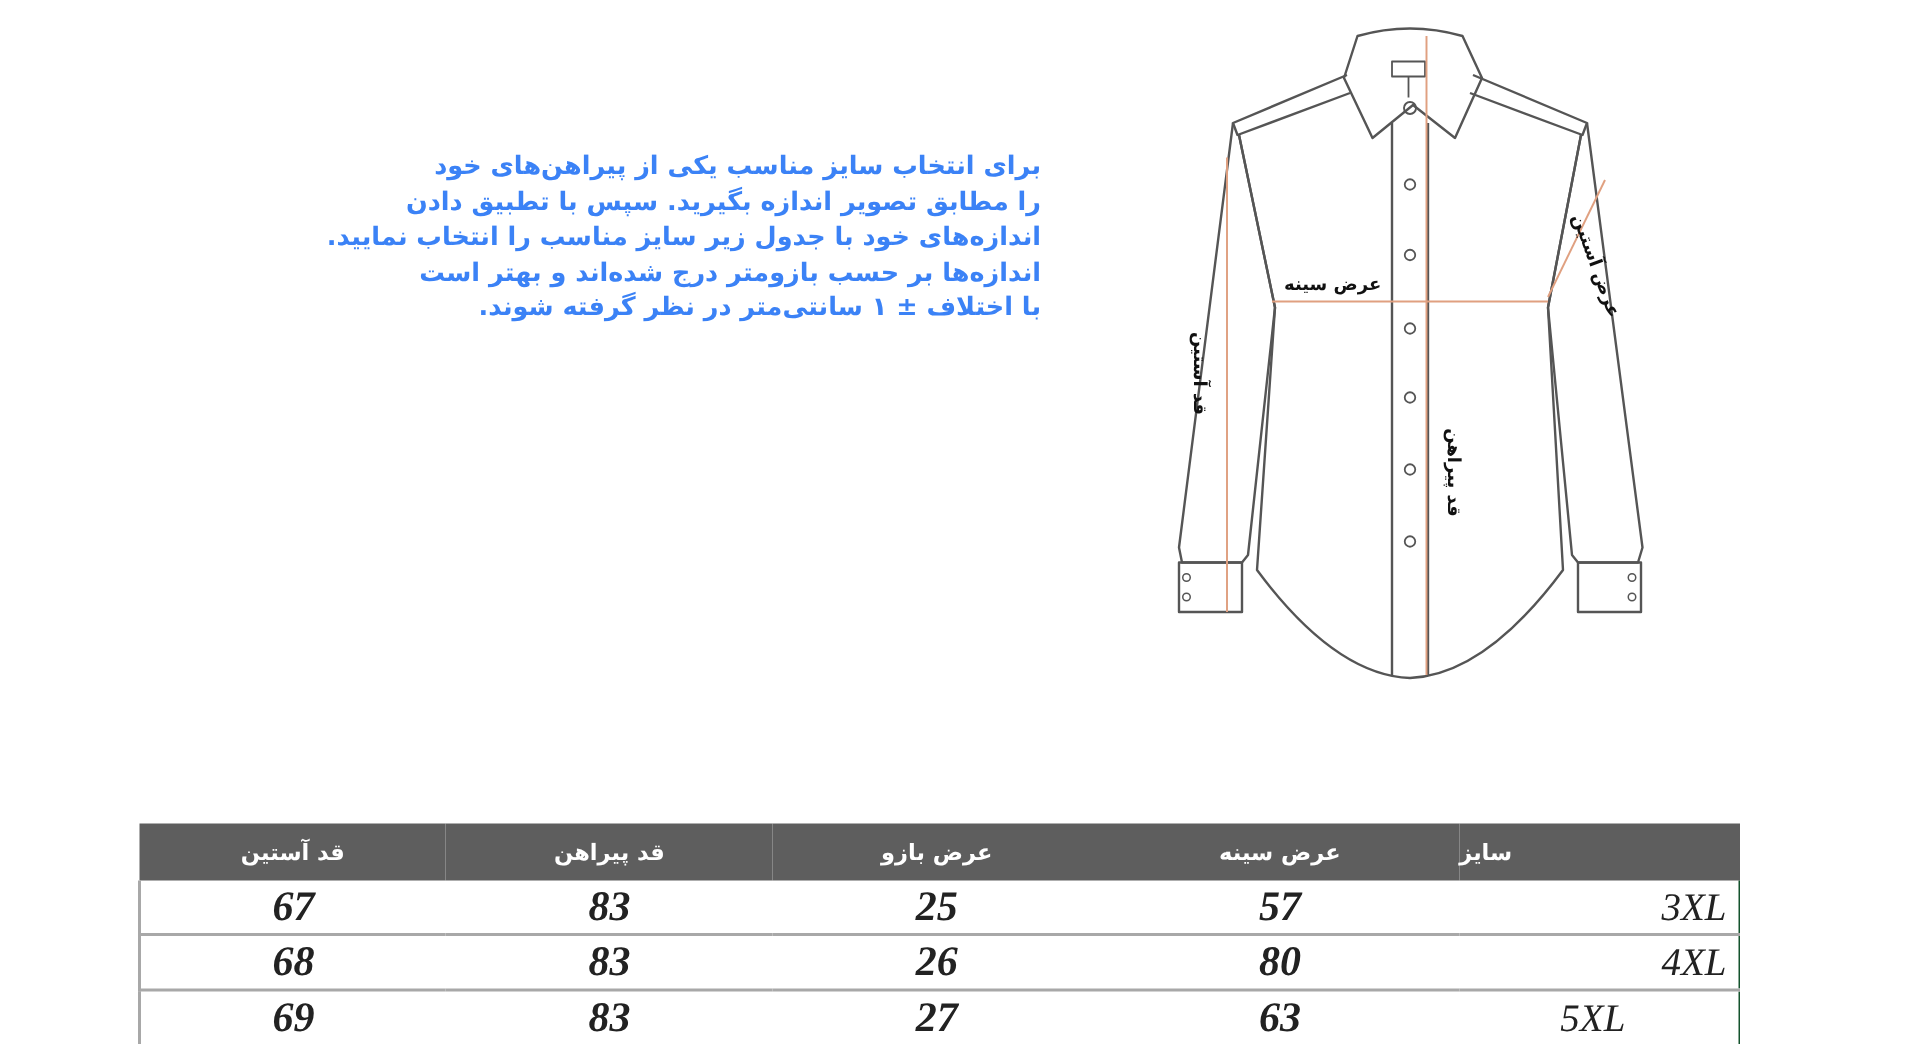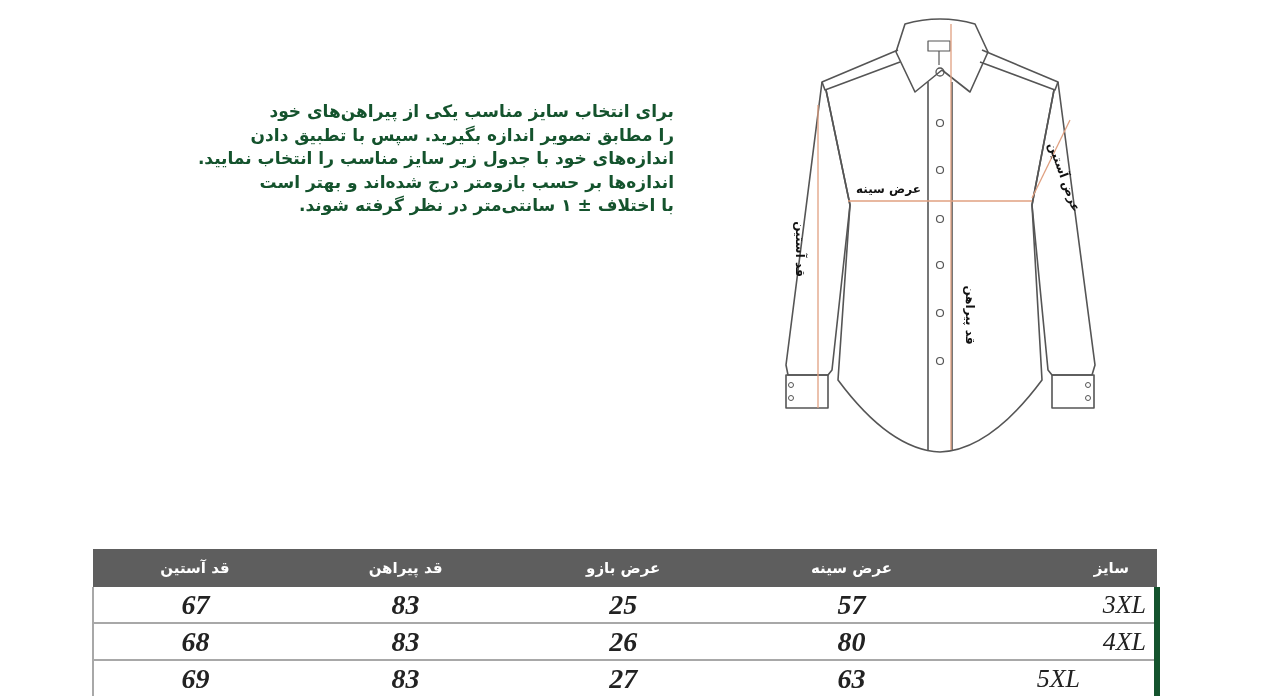--- a/index.html
+++ b/index.html
@@ -1,47 +1,47 @@
 <!DOCTYPE html>
 <html><head>
 <meta charset="utf-8">
 <style>
   html, body { margin:0; padding:0; background:#ffffff; }
   body { width:1280px; height:700px; position:relative; overflow:hidden; font-family:"DejaVu Sans", sans-serif; }
   .instructions {
-    position:absolute; left:184px; top:100px; width:490px;
+    position:absolute; left:204px; top:100px; width:490px;
     direction:rtl; text-align:right;
     font-family:"DejaVu Sans", sans-serif; font-weight:bold;
-    font-size:17px; line-height:23.5px; color:#14532d;
+    font-size:17px; line-height:23.5px; color:#3b82f6;
   }
   .instructions div { white-space:nowrap; }
   .shirt { position:absolute; left:770px; top:10px; width:330px; height:460px; }
   .shirt-label {
     position:absolute; font-family:"DejaVu Sans", sans-serif; font-weight:bold;
     font-size:12px; color:#111; direction:rtl; white-space:nowrap;
   }
   .size-table {
     position:absolute; left:92px; top:549px; width:1068px;
     border-collapse:collapse; direction:rtl;
   }
   .size-table th {
     background:#5e5e5e; color:#ffffff; height:38px;
     font-family:"DejaVu Sans", sans-serif; font-weight:bold; font-size:15px;
     padding:0; text-align:center;
   }
-  .size-table th.size-col { text-align:right; padding-right:28px; }
+  .size-table th.size-col { text-align:left; padding-right:28px; }
   .size-table td {
     height:35px; padding:0; text-align:center;
     font-family:"Liberation Serif", serif; font-weight:bold; font-size:28px; color:#222;
     border-bottom:2px solid #a8a8a8;
     font-style:italic;
   }
   .size-table td.size-col {
     text-align:right; padding-right:8px; font-weight:normal; font-size:26px; color:#222;
-    border-right:6px solid #14532d;
+    border-right:1px solid #14532d;
   }
   .size-table td.last-col { border-left:2px solid #a8a8a8; }
   .size-table tr:last-child td { border-bottom:none;text-align:center; }
 </style>
 </head>
 <body>
 
 <div class="instructions">
   <div>برای انتخاب سایز مناسب یکی از پیراهن‌های خود</div>
   <div>را مطابق تصویر اندازه بگیرید. سپس با تطبیق دادن</div>

